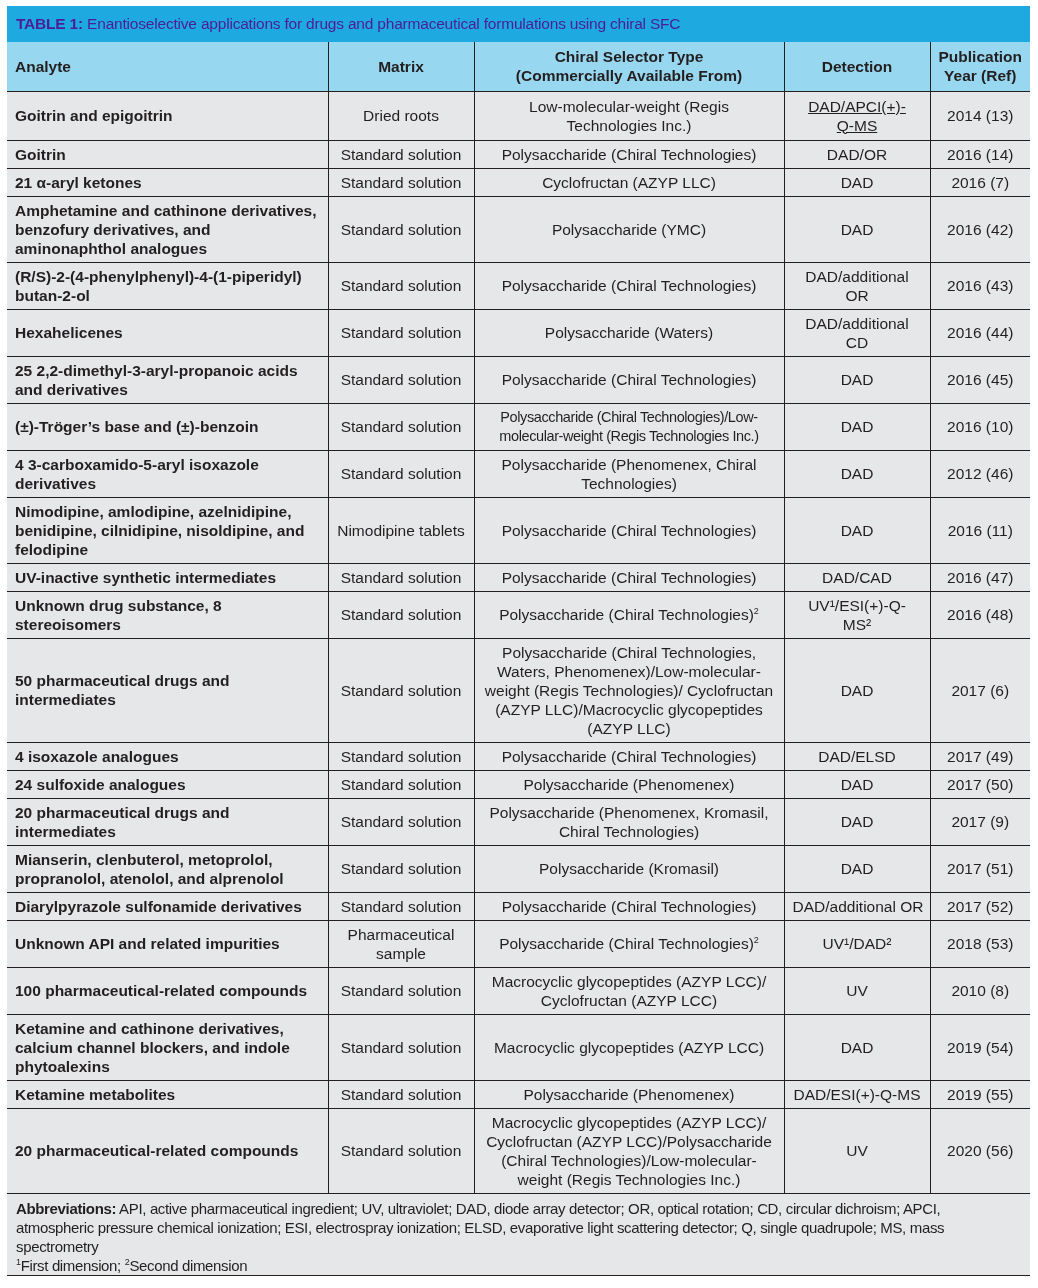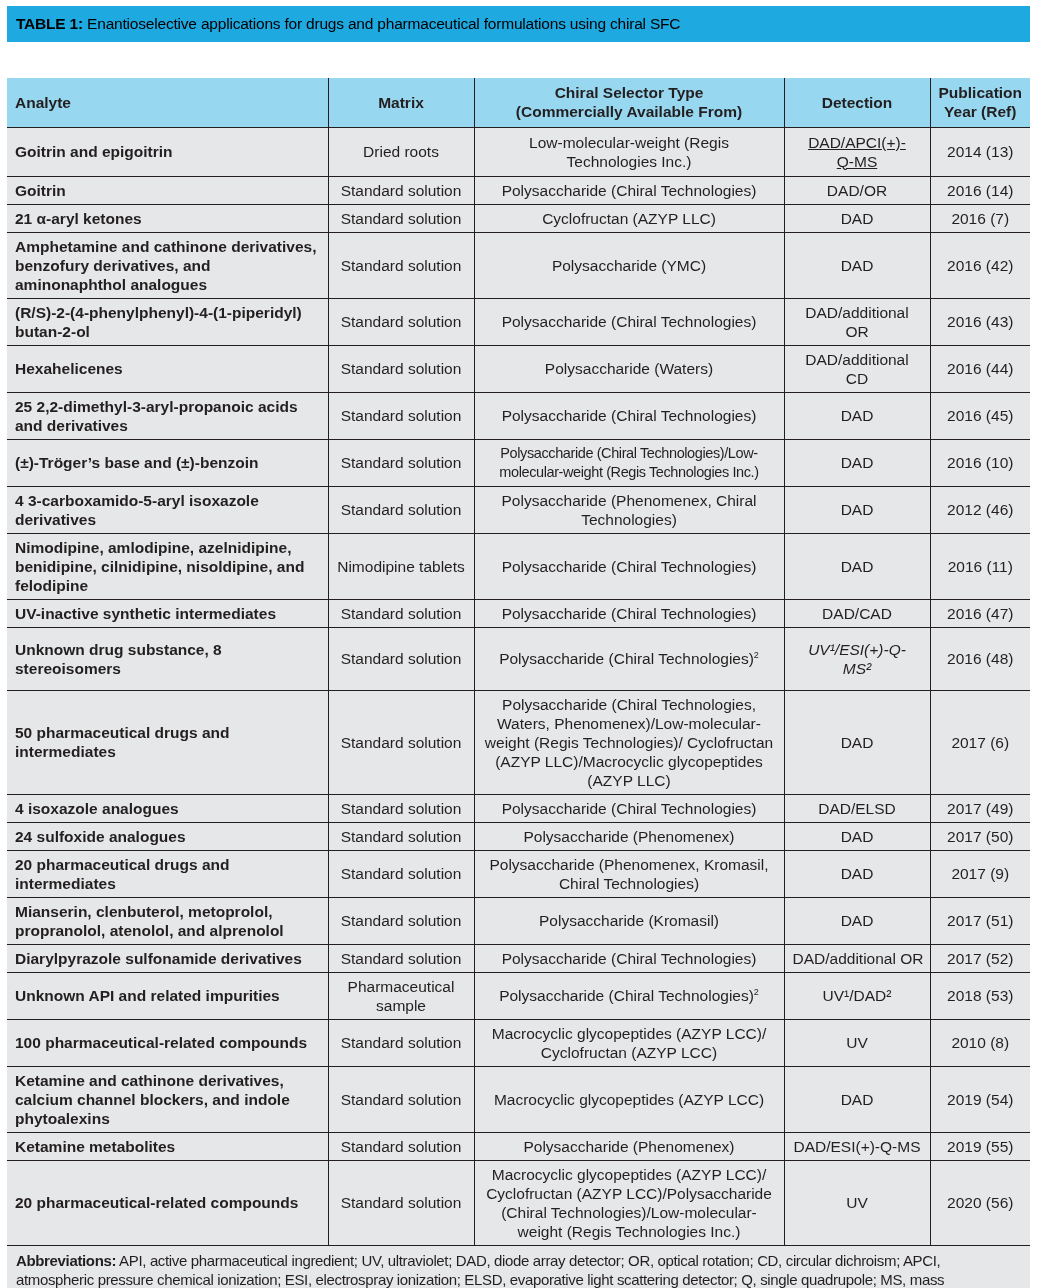--- a/index.html
+++ b/index.html
@@ -1,22 +1,22 @@
 <!DOCTYPE html>
 <html><head>
 <meta charset="utf-8">
 <style>
   html, body { margin: 0; padding: 0; background: #ffffff; }
   body { width: 1038px; height: 1288px; position: relative; overflow: hidden;
          font-family: "Liberation Sans", sans-serif; color: #231f20; }
   .wrap { position: absolute; left: 7px; top: 6px; width: 1023px; }
-  .title-bar { background: #1fa9e1; color: #000000; height: 36px; box-sizing: border-box;
+  .title-bar { background: #1fa9e1; color: #4c1d95; height: 36px; box-sizing: border-box;
                padding: 9px 0 0 9px; font-size: 15.5px; letter-spacing: -0.2px; }
   .title-bar b { font-weight: bold; }
-  table { border-collapse: collapse; width: 1023px; table-layout: fixed; background: #e6e7e8; margin-top: 36px; }
+  table { border-collapse: collapse; width: 1023px; table-layout: fixed; background: #e6e7e8; }
   col.c1 { width: 321px; } col.c2 { width: 146px; } col.c3 { width: 310px; }
   col.c4 { width: 146px; } col.c5 { width: 100px; }
   thead th { background: #98d7f0; font-weight: bold; font-size: 15.5px; line-height: 19px;
              color: #231f20; height: 49px; padding: 0 8px; box-sizing: border-box;
              border-left: 1px solid #231f20; vertical-align: middle; }
   thead th:first-child { text-align: left; border-left: none; }
   tbody td { font-size: 15.5px; line-height: 19px; padding: 4px 8px; text-align: center;
              vertical-align: middle; border-top: 1.5px solid #231f20;
              border-left: 1px solid #231f20; }
   tbody td:first-child { text-align: left; font-weight: bold; border-left: none; }
@@ -126,21 +126,21 @@
           <td><span>UV-inactive synthetic intermediates</span></td>
           <td><span>Standard solution</span></td>
           <td><span>Polysaccharide (Chiral Technologies)</span></td>
           <td><span>DAD/CAD</span></td>
           <td><span>2016 (47)</span></td>
         </tr>
         <tr style="height: 47px;">
           <td><span>Unknown drug substance, 8 stereoisomers</span></td>
           <td><span>Standard solution</span></td>
           <td><span>Polysaccharide (Chiral Technologies)</span><sup>2</sup></td>
-          <td style="padding: 12px 22px; font-style: italic;"><span>UV¹/ESI(+)-Q-MS²</span></td>
+          <td style="padding: 4px 22px;"><span>UV¹/ESI(+)-Q-MS²</span></td>
           <td><span>2016 (48)</span></td>
         </tr>
         <tr style="height: 104px;">
           <td><span>50 pharmaceutical drugs and intermediates</span></td>
           <td><span>Standard solution</span></td>
           <td><span>Polysaccharide (Chiral Technologies, Waters, Phenomenex)/Low-molecular-weight (Regis Technologies)/ Cyclofructan (AZYP LLC)/Macrocyclic glycopeptides (AZYP LLC)</span></td>
           <td><span>DAD</span></td>
           <td><span>2017 (6)</span></td>
         </tr>
         <tr style="height: 28px;">

